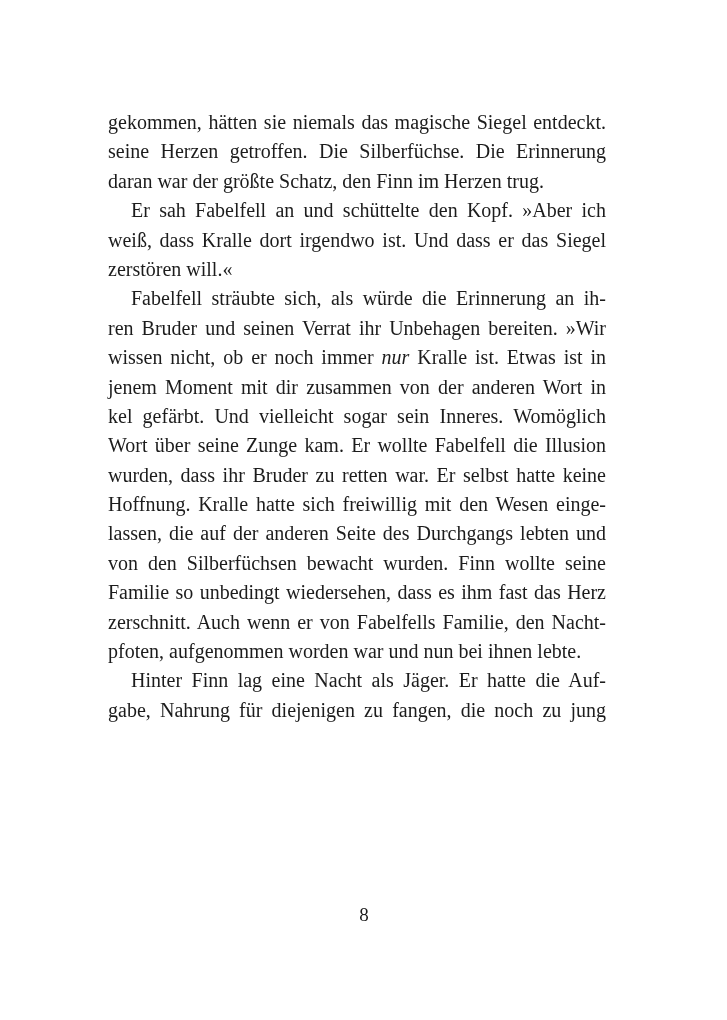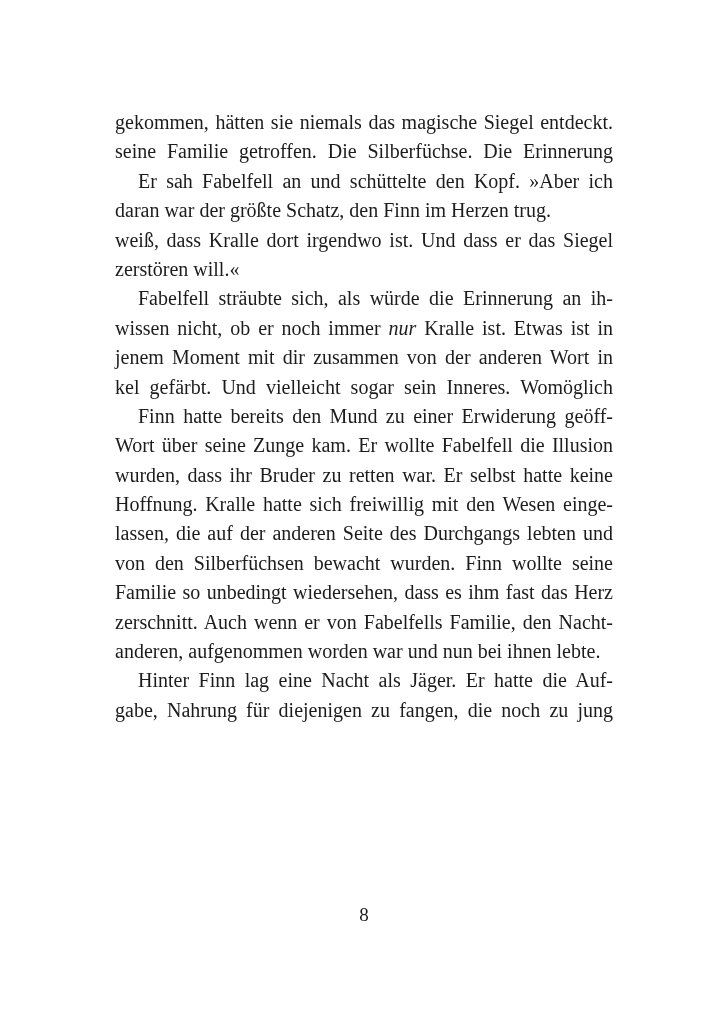--- a/index.html
+++ b/index.html
@@ -14,21 +14,21 @@
     font-family: "Liberation Serif", serif;
   }
   .page {
     position: relative;
     width: 727px;
     height: 1020px;
     background: #ffffff;
   }
   .text-block {
     position: absolute;
-    left: 115px;
+    left: 108px;
     top: 108px;
     width: 498px;
     font-size: 20px;
     line-height: 29.4px;
     color: #1c1c1c;
     text-rendering: optimizeLegibility;
   }
   .line {
     text-align: justify;
     text-align-last: justify;
@@ -53,35 +53,35 @@
     line-height: 22px;
     color: #1c1c1c;
   }
 </style>
 </head>
 <body>
 
 <div class="page">
   <main class="text-block">
       <div class="line"><span>gekommen, hätten sie niemals das magische Siegel entdeckt.</span></div>
-      <div class="line"><span>seine Familie getroffen. Die Silberfüchse. Die Erinnerung</span></div>
+      <div class="line"><span>seine Herzen getroffen. Die Silberfüchse. Die Erinnerung</span></div>
+      <div class="line end"><span>daran war der größte Schatz, den Finn im Herzen trug.</span></div>
       <div class="line indent"><span>Er sah Fabelfell an und schüttelte den Kopf. »Aber ich</span></div>
-      <div class="line end"><span>daran war der größte Schatz, den Finn im Herzen trug.</span></div>
       <div class="line"><span>weiß, dass Kralle dort irgendwo ist. Und dass er das Siegel</span></div>
       <div class="line end"><span>zerstören will.«</span></div>
       <div class="line indent"><span>Fabelfell sträubte sich, als würde die Erinnerung an ih-</span></div>
+      <div class="line"><span>ren Bruder und seinen Verrat ihr Unbehagen bereiten. »Wir</span></div>
       <div class="line"><span>wissen nicht, ob er noch immer </span><span class="em">nur</span><span> Kralle ist. Etwas ist in</span></div>
       <div class="line"><span>jenem Moment mit dir zusammen von der anderen Wort in</span></div>
       <div class="line"><span>kel gefärbt. Und vielleicht sogar sein Inneres. Womöglich</span></div>
-      <div class="line indent"><span>Finn hatte bereits den Mund zu einer Erwiderung geöff-</span></div>
       <div class="line"><span>Wort über seine Zunge kam. Er wollte Fabelfell die Illusion</span></div>
       <div class="line"><span>wurden, dass ihr Bruder zu retten war. Er selbst hatte keine</span></div>
       <div class="line"><span>Hoffnung. Kralle hatte sich freiwillig mit den Wesen einge-</span></div>
       <div class="line"><span>lassen, die auf der anderen Seite des Durchgangs lebten und</span></div>
       <div class="line"><span>von den Silberfüchsen bewacht wurden. Finn wollte seine</span></div>
       <div class="line"><span>Familie so unbedingt wiedersehen, dass es ihm fast das Herz</span></div>
       <div class="line"><span>zerschnitt. Auch wenn er von Fabelfells Familie, den Nacht-</span></div>
-      <div class="line end"><span>anderen, aufgenommen worden war und nun bei ihnen lebte.</span></div>
+      <div class="line end"><span>pfoten, aufgenommen worden war und nun bei ihnen lebte.</span></div>
       <div class="line indent"><span>Hinter Finn lag eine Nacht als Jäger. Er hatte die Auf-</span></div>
       <div class="line"><span>gabe, Nahrung für diejenigen zu fangen, die noch zu jung</span></div>
     </main>
   <div class="page-number">8</div>
 </div>
 
 </body></html>

